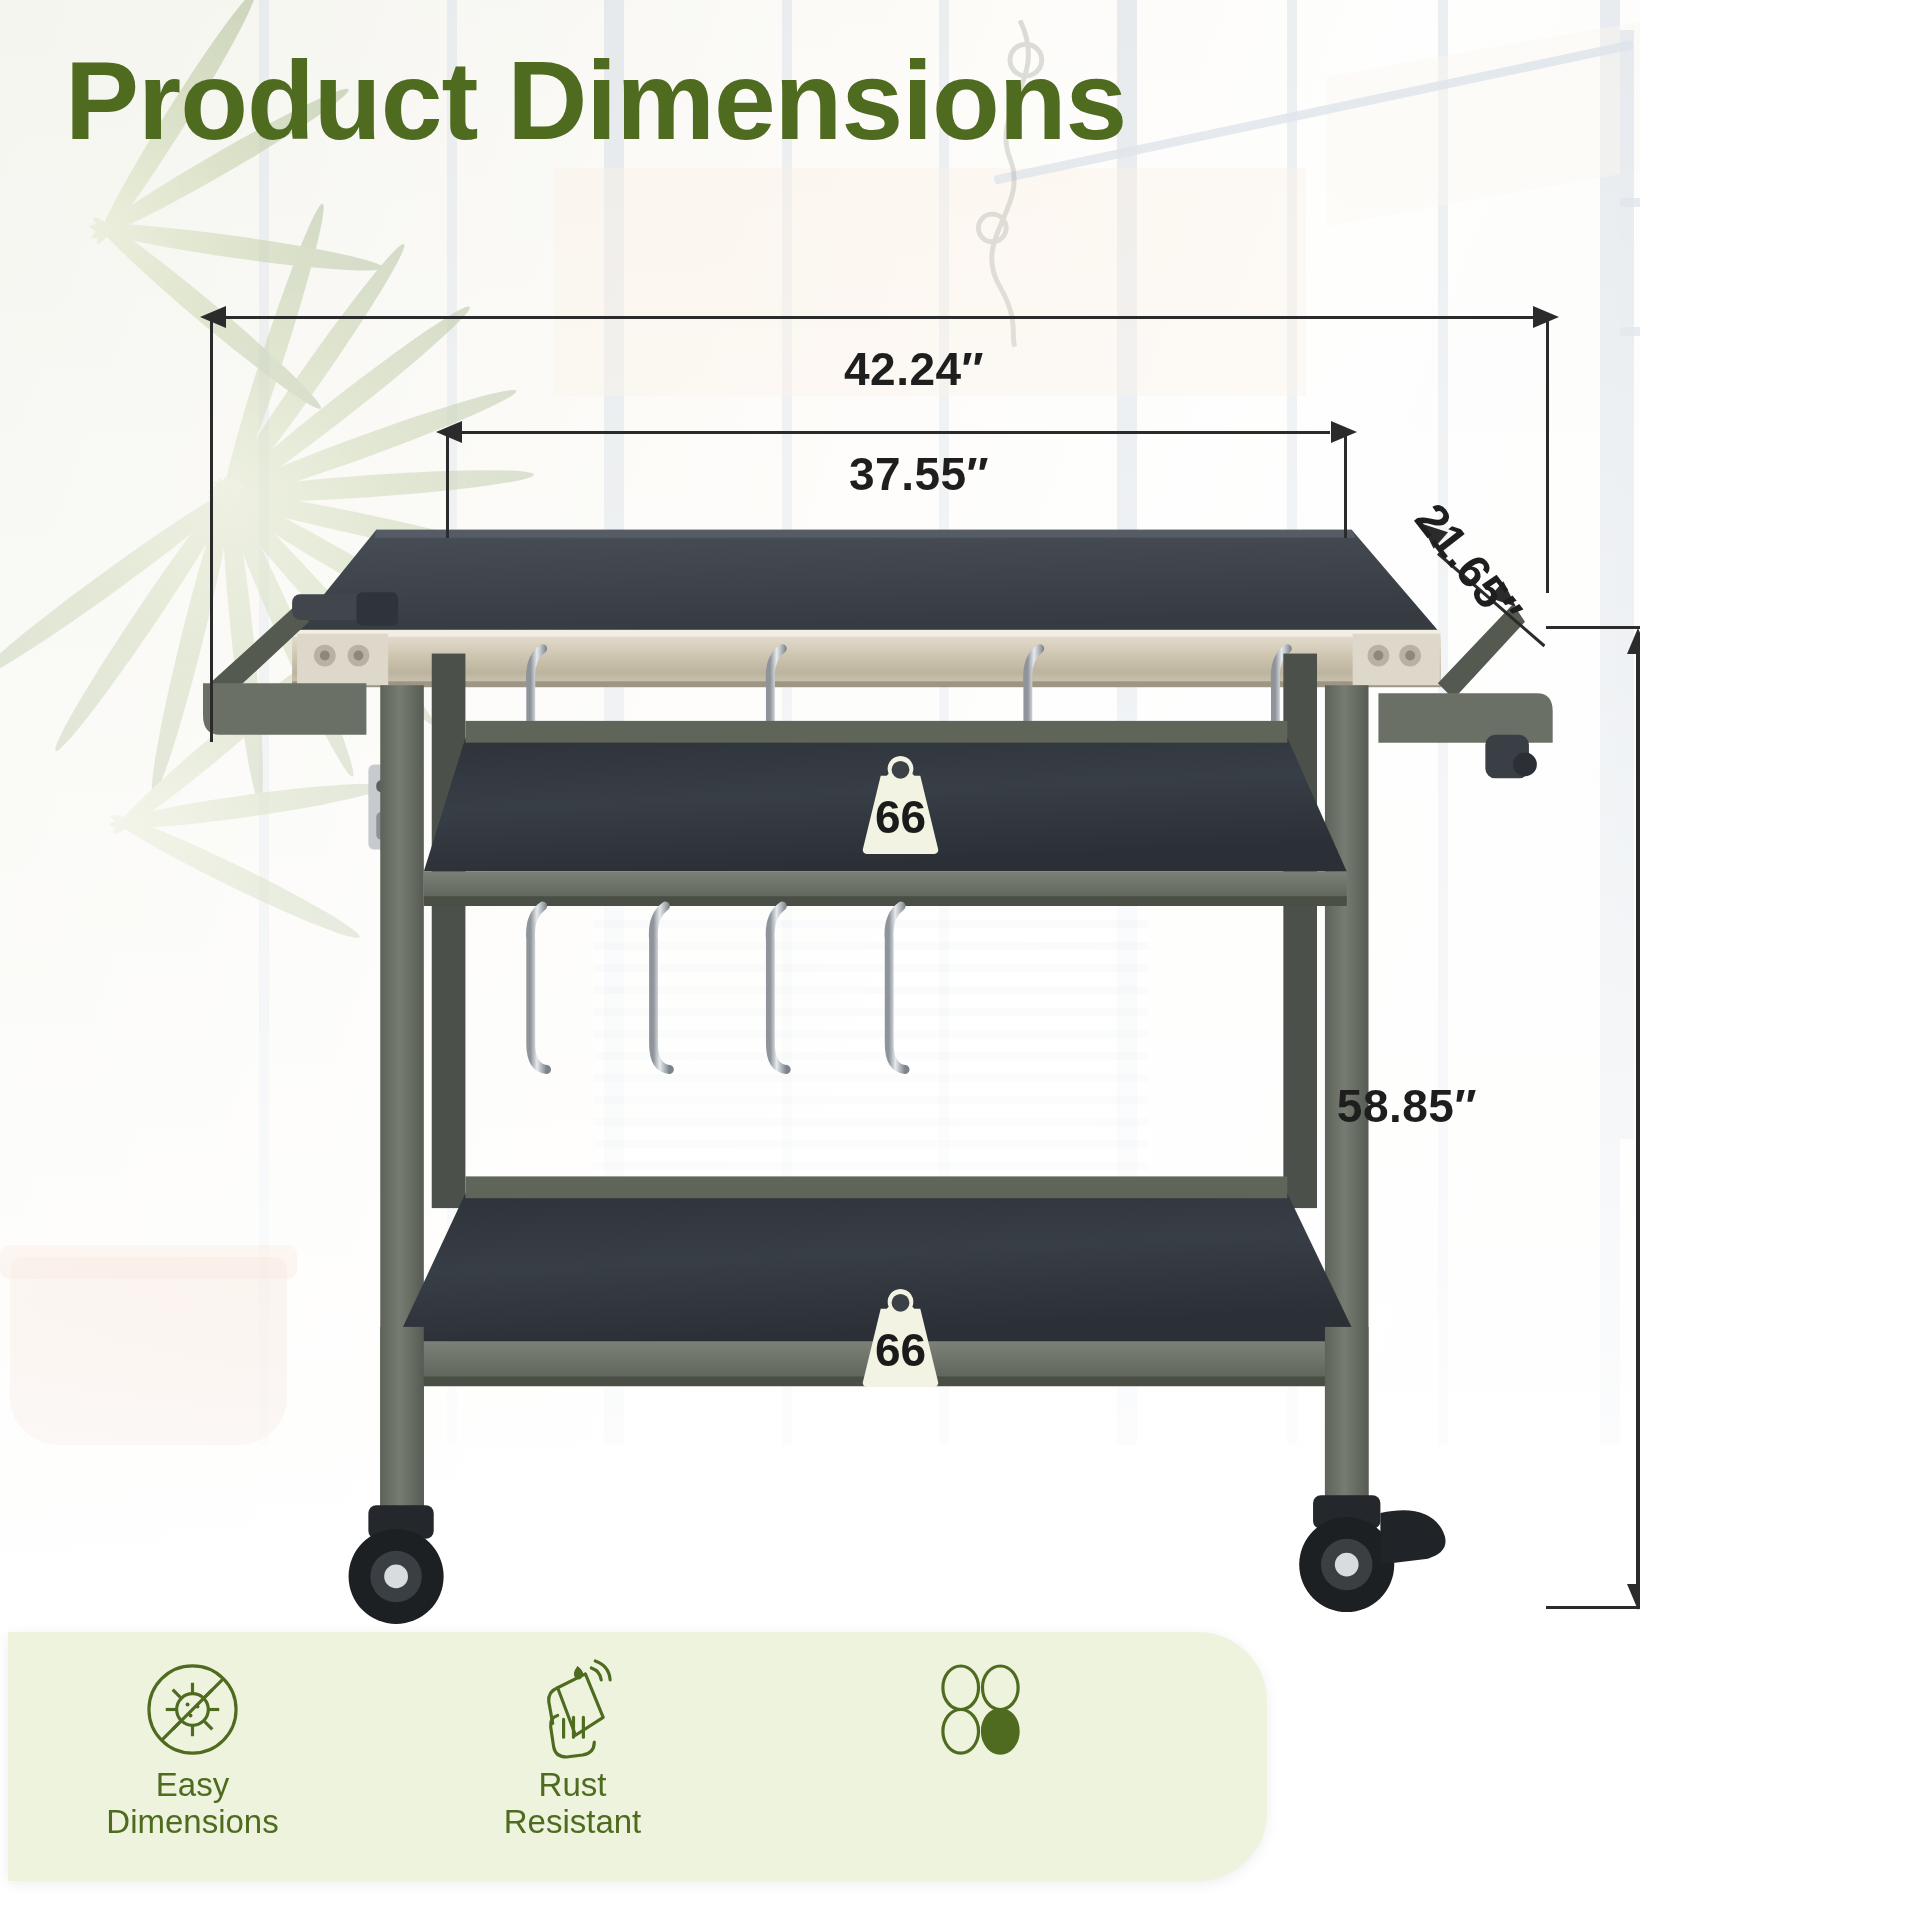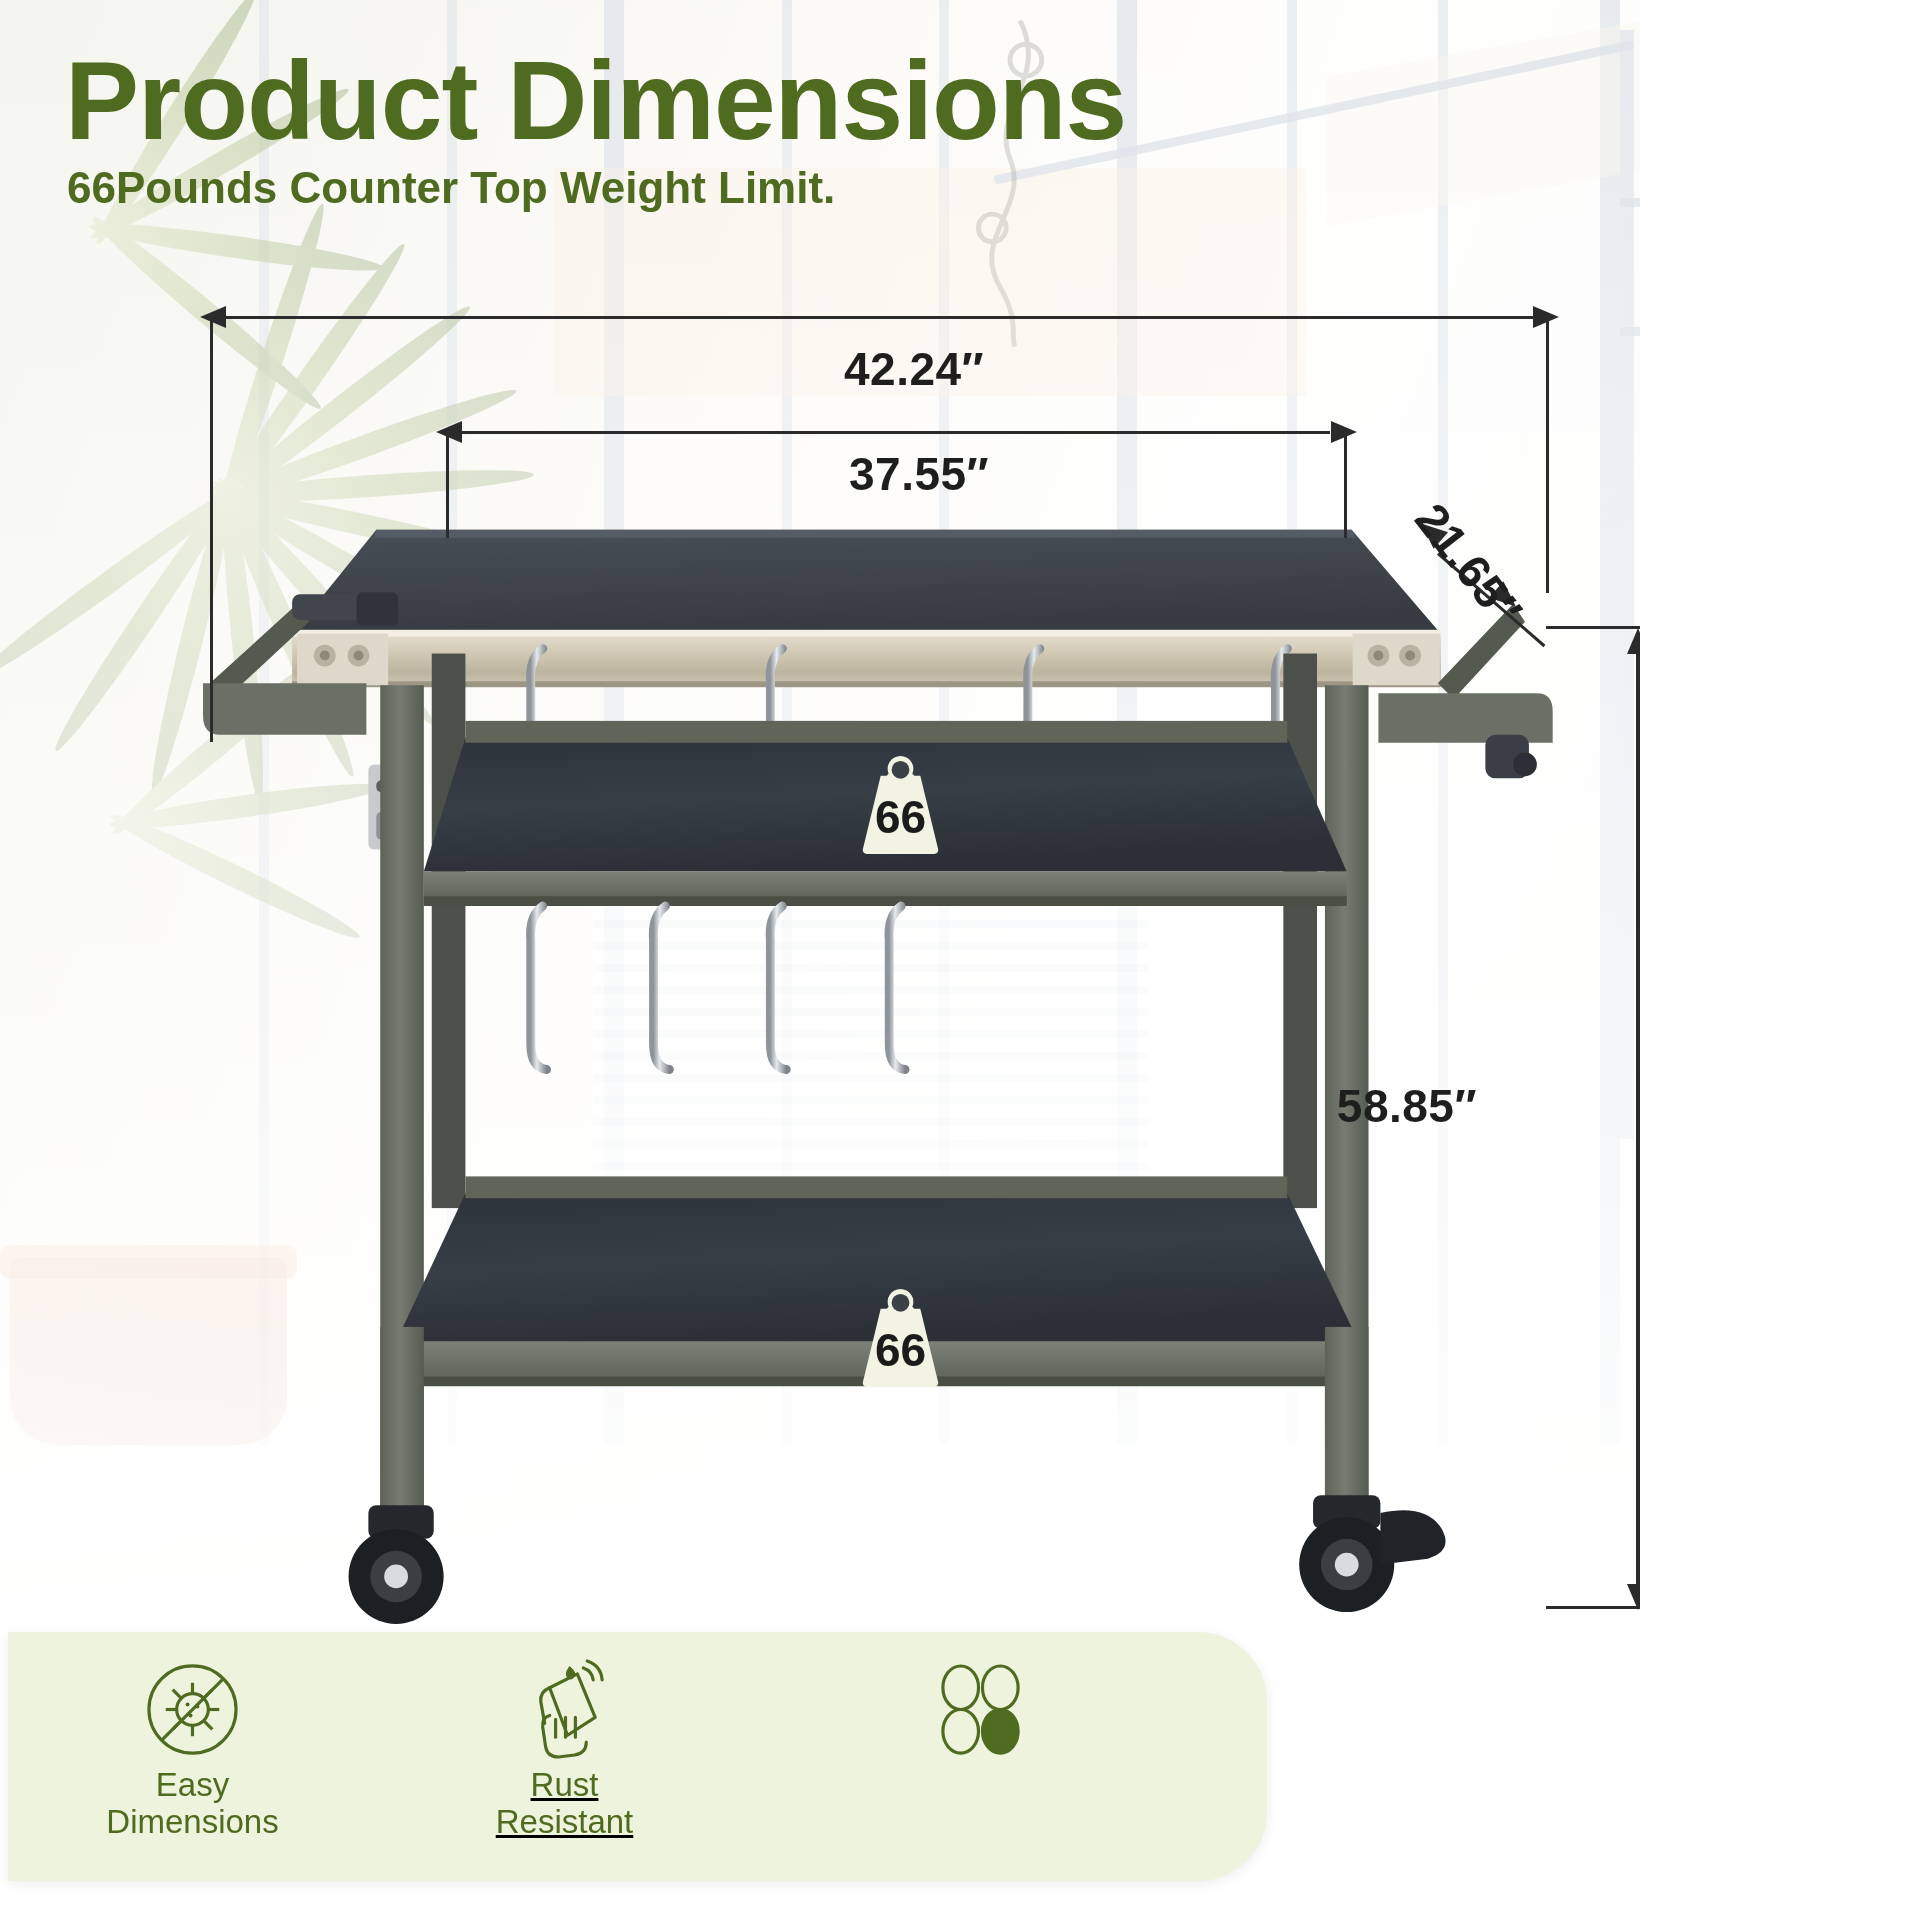--- a/index.html
+++ b/index.html
@@ -134,21 +134,20 @@
       <div class="leaf" style="left:149px;top:842px;width:277px;transform:rotate(-8deg);"></div>
       <div class="leaf" style="left:149px;top:842px;width:277px;transform:rotate(26deg);"></div>
     </div>
     <div class="pot-rim"></div>
     <div class="pot"></div>
 
     <div class="bg-wash"></div>
   </div>
 
   <div class="title">Product Dimensions</div>
-  <div class="subtitle">66Pounds Counter Top Weight Limit.</div>
 
   <svg id="cart" viewBox="0 0 1946 1946">
     <defs>
       <linearGradient id="topFace" x1="0" y1="0" x2="0.25" y2="1">
         <stop offset="0%" stop-color="#484e56"></stop>
         <stop offset="55%" stop-color="#3f444b"></stop>
         <stop offset="100%" stop-color="#363b41"></stop>
       </linearGradient>
       <linearGradient id="steelApron" x1="0" y1="0" x2="0" y2="1">
         <stop offset="0%" stop-color="#e4ded1"></stop>
@@ -354,21 +353,21 @@
           <line x1="61" y1="37" x2="69" y2="29"></line>
             <line x1="37" y1="61" x2="29" y2="69"></line>
         </svg>
       </div>
       <div class="flabel">
         <div>Easy</div>
         <div>Dimensions</div>
       </div>
     </div>
 
-    <div class="feature" style="left:388px;text-decoration:underline;">
+    <div class="feature" style="left:396px;">
       <div class="ficon">
         <svg width="97" height="103" viewBox="0 0 98 104" fill="none" stroke="#4e6b1f" stroke-width="3.2" stroke-linecap="round" stroke-linejoin="round">
           <path d="M34 30 L62 16 L80 60 L52 78 Z"></path>
           <path d="M34 30 q-10 4 -9 14 l4 22"></path>
           <path d="M54 8 q-6 8 -2 12 q4 4 7 -1 q3 -5 -5 -11 Z" fill="#4e6b1f" stroke="none"></path>
           <path d="M68 10 q9 3 10 12"></path>
           <path d="M72 3 q14 5 15 19"></path>
           <path d="M34 58 q-8 2 -7 12 l3 20 q2 10 13 10 l16 -2 q12 -2 12 -13"></path>
           <path d="M40 62 l0 18"></path>
             <path d="M50 60 l0 20"></path>

